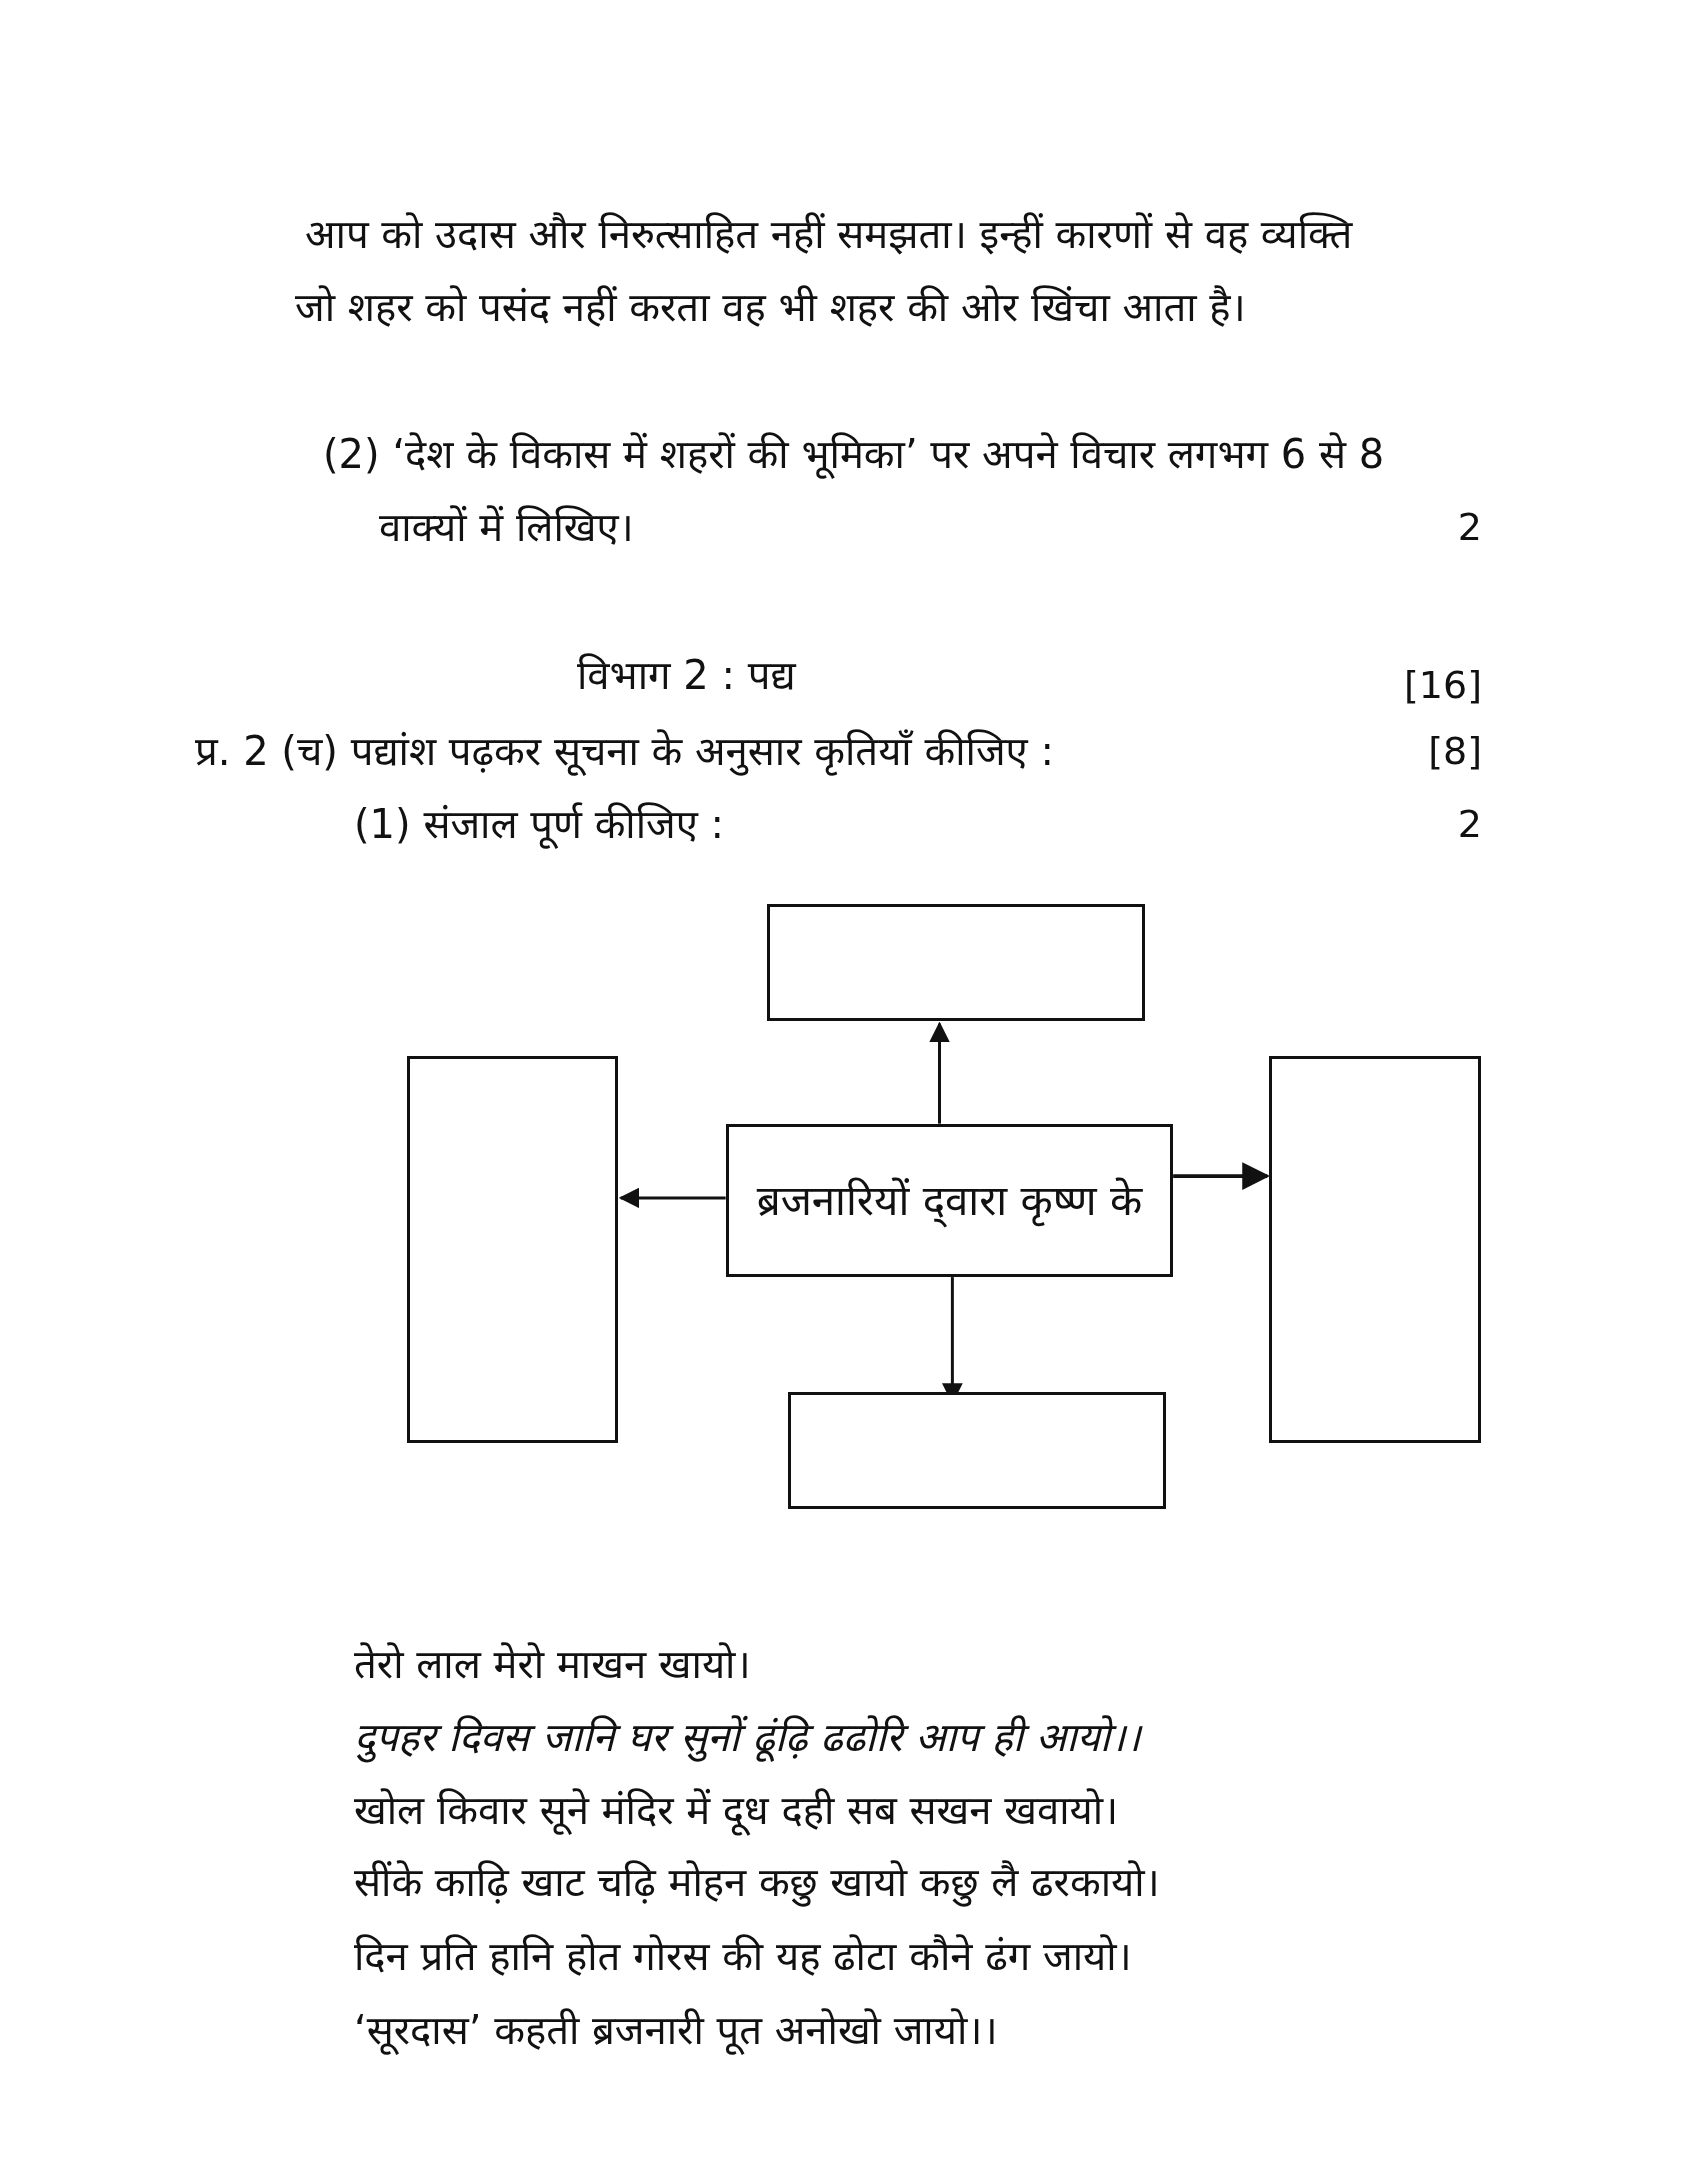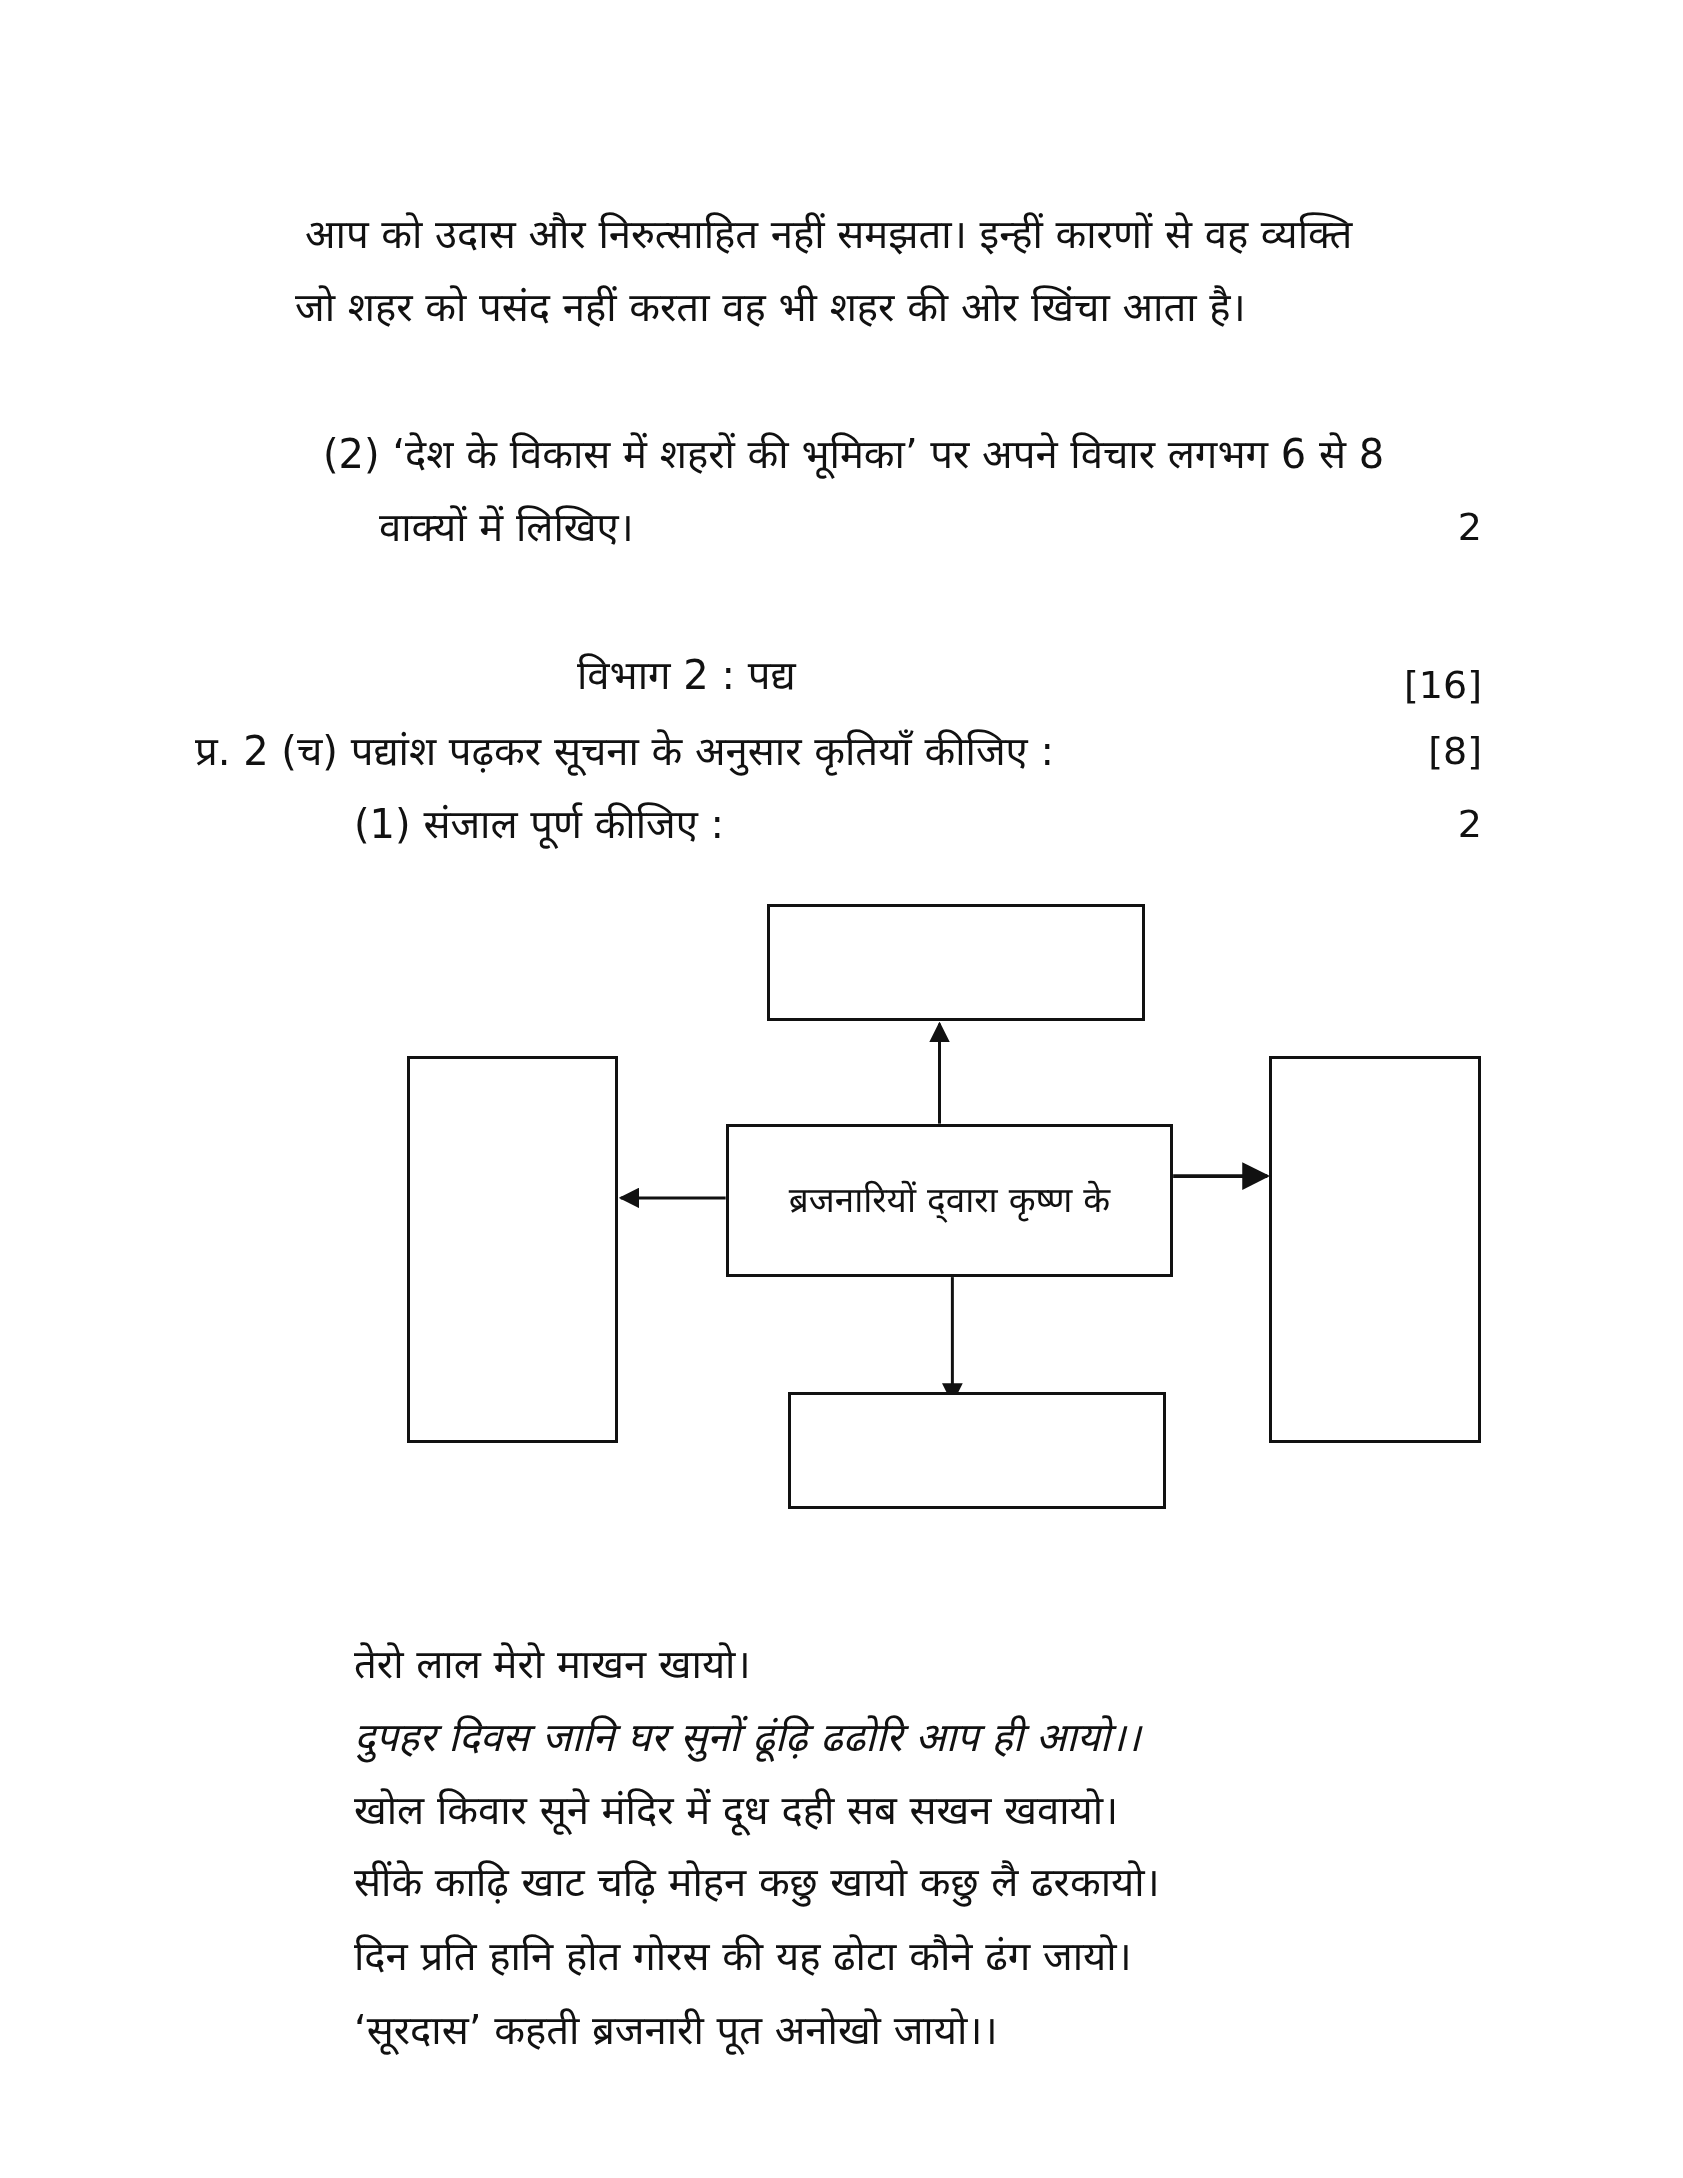--- a/index.html
+++ b/index.html
@@ -3,21 +3,21 @@
   <meta charset="utf-8">
   <style>
     html, body { margin:0; padding:0; background:#ffffff; }
     body { width:1683px; height:2178px; position:relative; overflow:hidden;
            font-family:"DejaVu Sans","Liberation Sans",sans-serif; color:#111; }
     .line { position:absolute; font-size:40px; line-height:48px; white-space:nowrap; }
     .just { display:flex; justify-content:space-between; }
     .right { position:absolute; font-size:38px; line-height:48px; text-align:right; }
     .box { position:absolute; border:3px solid #111; box-sizing:border-box; background:#fff; }
     .center-box { display:flex; align-items:center; justify-content:center; text-align:center;
-                  font-size:35px; line-height:73px; padding:0 10px; }
+                  font-size:42px; line-height:73px; padding:0 10px; }
     svg.arrows { position:absolute; left:0; top:0; }
   </style>
 </head>
 <body>
 
 <div class="line just" style="left:305px; top:210px; width:1164px;">
   <span>आप को उदास और निरुत्साहित नहीं समझता। इन्हीं कारणों से वह व्यक्ति</span>
 </div>
 <div class="line" style="left:295px; top:283px;">जो शहर को पसंद नहीं करता वह भी शहर की ओर खिंचा आता है।</div>
 

